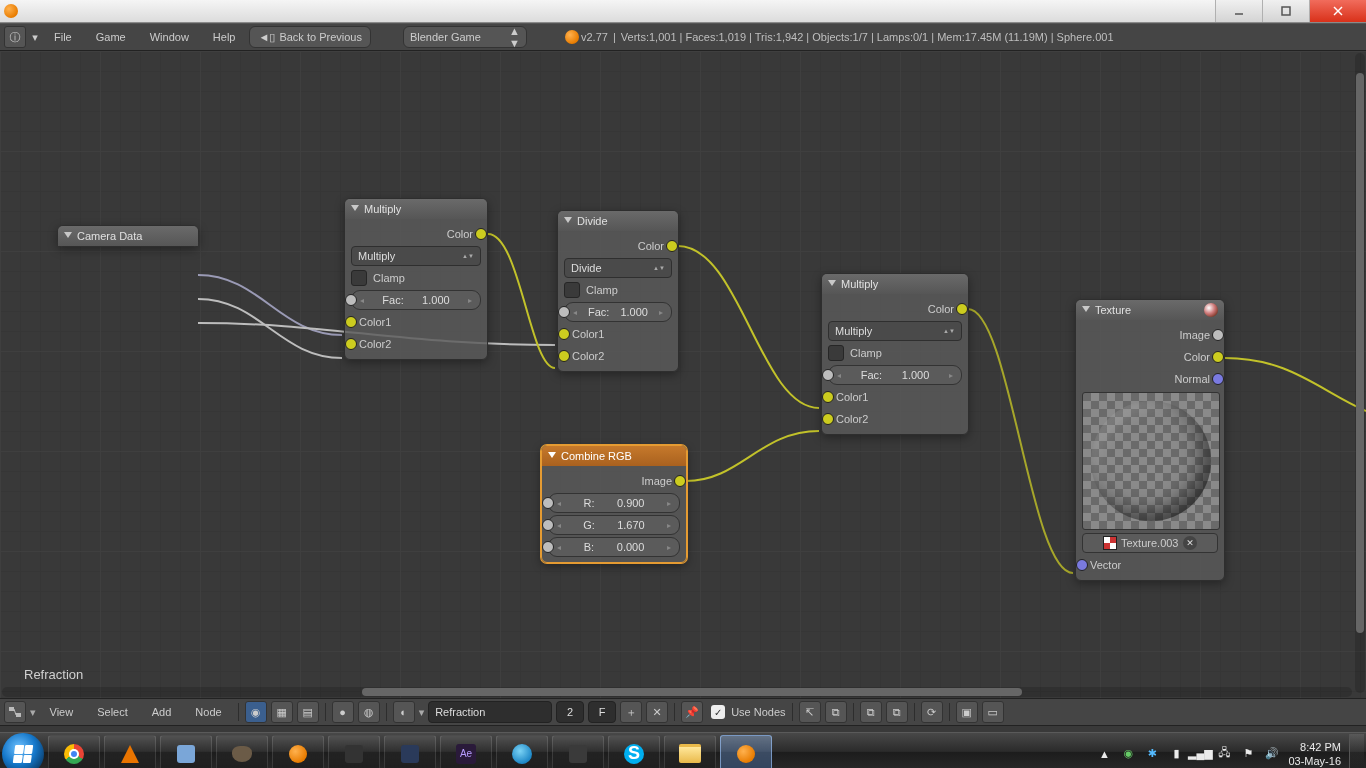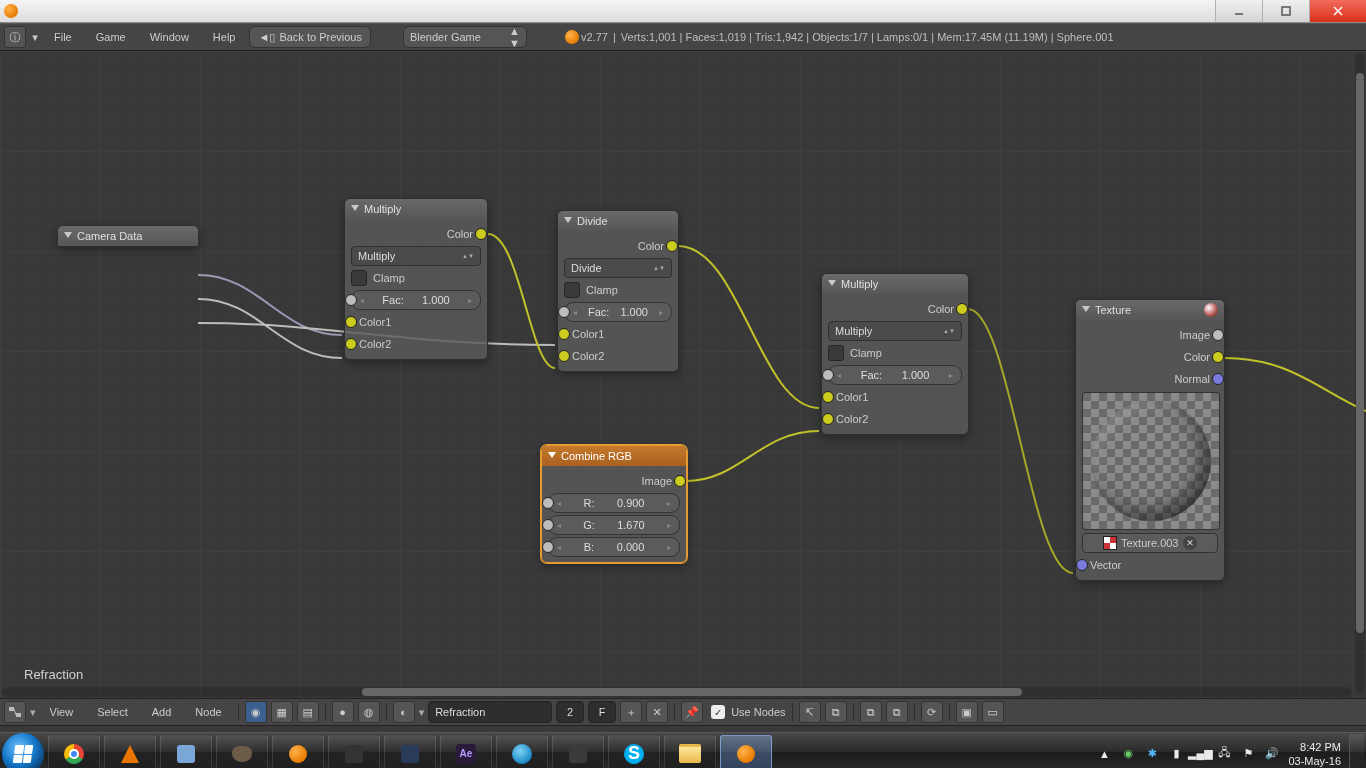--- a/index.html
+++ b/index.html
@@ -457,21 +457,21 @@
   <div class="tbtn">
       <span style="width:18px;height:18px;border-radius:50%;background:radial-gradient(circle at 35% 35%,#ffb14e,#e87c00 70%)"></span>
     </div>
   <div class="tbtn">
       <span style="width:18px;height:18px;background:#333;border-radius:3px"></span>
     </div>
   <div class="tbtn">
       <span style="width:18px;height:18px;background:#2a3a5a;border-radius:3px"></span>
     </div>
   <div class="tbtn">
-      <span style="width:20px;height:20px;background:#2a1a3a;color:#b89cff;border-radius:3px;display:flex;align-items:center;justify-content:center;font-size:10px;font-weight:bold">Ae</span>
+      <span style="width:20px;height:20px;background:#2a1a3a;color:#b89cff;border-radius:3px;display:flex;align-items:center;justify-content:center;font-size:10px;font-weight:normal">Ae</span>
     </div>
   <div class="tbtn">
       <span style="width:20px;height:20px;border-radius:50%;background:radial-gradient(circle at 40% 35%,#7bd3f5,#1e88c7 70%)"></span>
     </div>
   <div class="tbtn">
       <span style="width:18px;height:18px;background:#3a3a3a;border-radius:3px"></span>
     </div>
   <div class="tbtn">
       <span style="width:20px;height:20px;border-radius:50%;background:#00aff0;color:#fff;display:flex;align-items:center;justify-content:center;font-weight:bold">S</span>
     </div>

